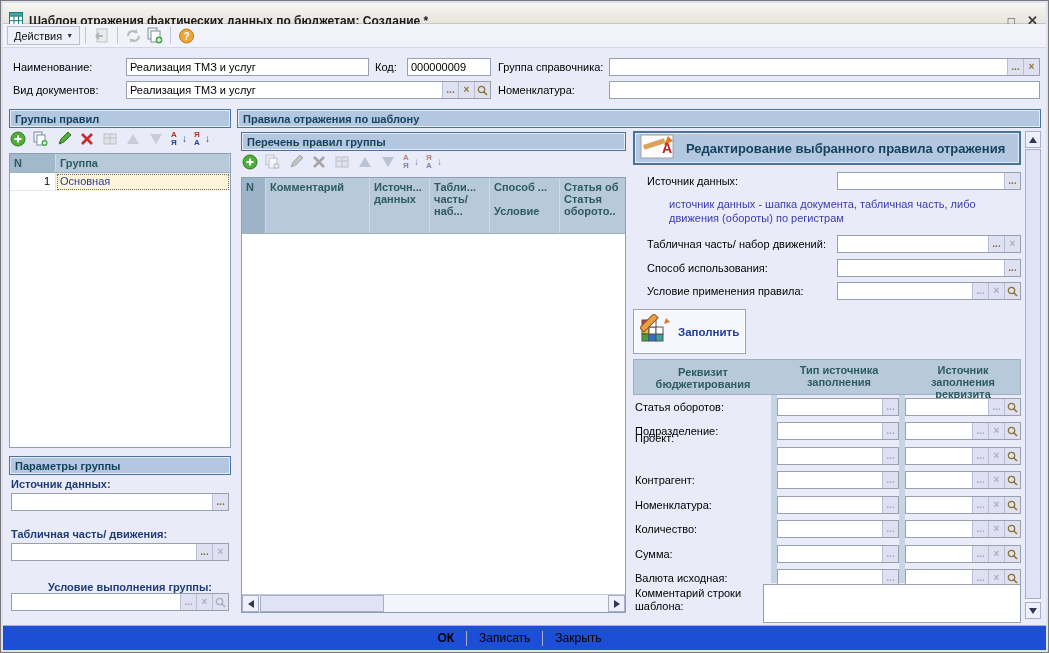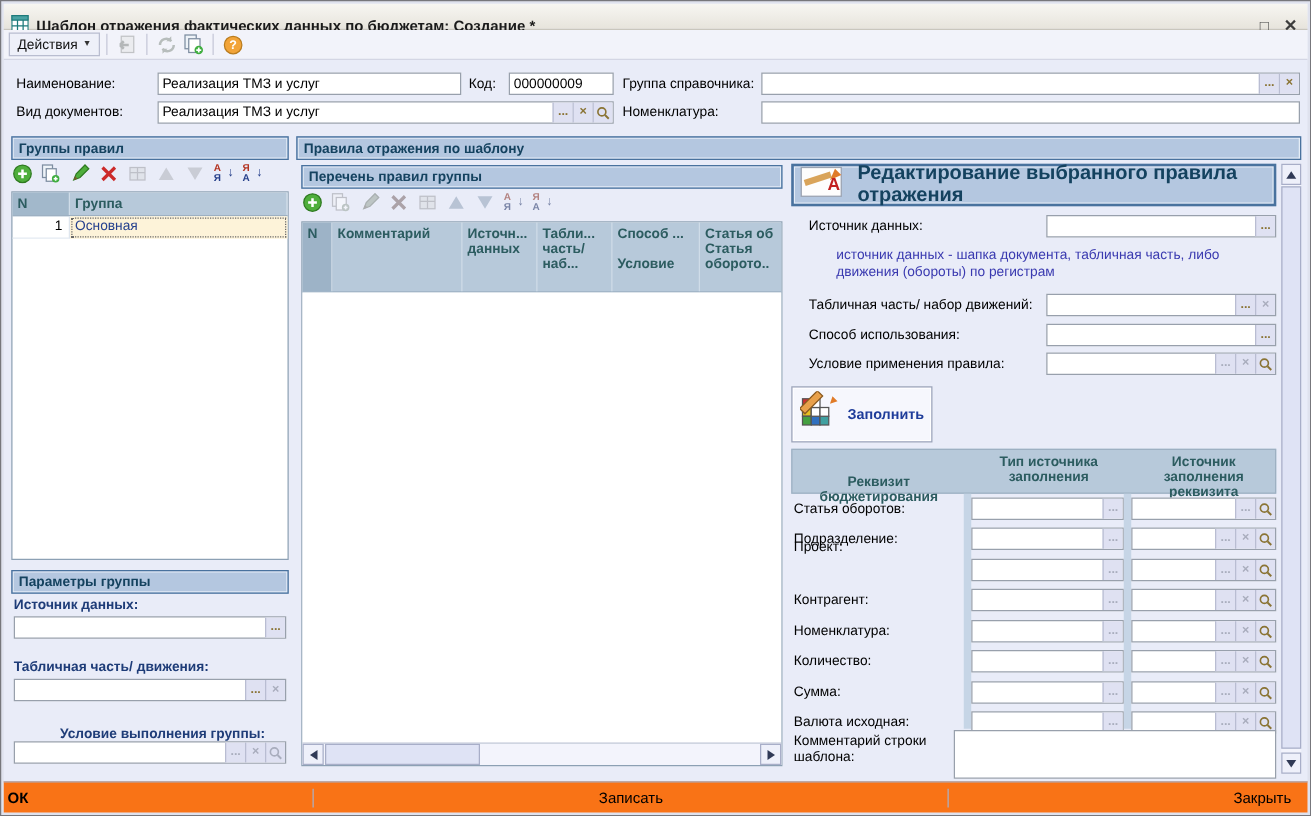--- a/index.html
+++ b/index.html
@@ -70,30 +70,30 @@
 
   .fillbtn { position:absolute; left:632px; top:308px; width:113px; height:45px;
     background:#f6f7fd; border:1px solid #9aa2b8; box-shadow:inset 0 0 0 1px #ffffff;
     display:flex; align-items:center; gap:6px; padding-left:6px; cursor:pointer; }
   .fillbtn .cap { font-size:11.5px; font-weight:bold; color:#1e3c9a; }
 
   .hint { position:absolute; font-size:11px; color:#3a3ab0; line-height:14px; }
 
   
   .statusbar { position:absolute; left:2px; right:2px; bottom:2px; height:25px;
-    background:#f97316; border-top:1px solid #aab0c4; display:flex; align-items:center;
-    justify-content:space-between; padding-right:10px; gap:9px; }
+    background:#1d4ed8; border-top:1px solid #aab0c4; display:flex; align-items:center;
+    justify-content:center; padding-right:10px; gap:9px; }
   .statusbar .sbsep { width:1px; height:15px; background:#aab0c4; }
   .sbbtn { font-size:12px; color:#000; cursor:pointer; padding:0 3px; }
   .sbbtn.bold { font-weight:bold; }
 
   .ehead { position:absolute; left:632px; top:130px; width:388px; height:34px;
     background:#b4c7e0; border:2px solid #49729e; box-shadow:inset 0 0 0 1px #e4ecf6;
     display:flex; align-items:center; gap:10px; padding-left:5px; }
-  .ehead .cap { font-size:16px; font-weight:bold; color:#14425f; }
+  .ehead .cap { font-size:13px; font-weight:bold; color:#14425f; }
 </style>
 </head>
 <body>
 
 <div class="window">
 
   <div class="titlebar">
     <span>
       <svg width="14" height="14">
           <rect x="0.5" y="0.5" width="13" height="13" fill="#fff" stroke="#1d7a7a"></rect>
@@ -432,21 +432,21 @@
           <rect x="16" y="13" width="7" height="7" fill="#fff" stroke="#555"></rect>
           <rect x="9" y="6" width="7" height="7" fill="#fff" stroke="#555"></rect>
           <rect x="4" y="12" width="20" height="6" fill="#e8a04a" stroke="#8a5a20" transform="rotate(-45 4 18)"></rect>
           <polygon points="26,4 30,8 24,10" fill="#e07b28"></polygon>
         </svg>
     </span>
     <span class="cap">Заполнить</span>
   </div>
 
   <div style="position:absolute;left:632px;top:358px;width:388px;height:36px;background:#b7c9da;border:1px solid #9db0c2;display:flex;">
-    <span class="cell preline" style="width:138px;text-align:center;padding-top:20px;font-size:11px;font-weight:bold;color:#2c5c60;">Реквизит
+    <span class="cell preline" style="width:138px;text-align:center;padding-top:6px;font-size:11px;font-weight:bold;color:#2c5c60;">Реквизит
 бюджетирования</span>
     <span style="width:6px;"></span>
     <span class="cell preline" style="width:122px;text-align:center;padding-top:4px;font-size:11px;font-weight:bold;color:#2c5c60;">Тип источника
 заполнения</span>
     <span style="width:6px;"></span>
     <span class="cell preline" style="flex:1;text-align:center;padding-top:4px;font-size:11px;font-weight:bold;color:#2c5c60;border-right:0;">Источник заполнения
 реквизита</span>
   </div>
   <span class="vstrip" style="left:770px;top:394px;width:6px;height:188px;"></span>
   <span class="vstrip" style="left:898px;top:394px;width:6px;height:188px;"></span>

